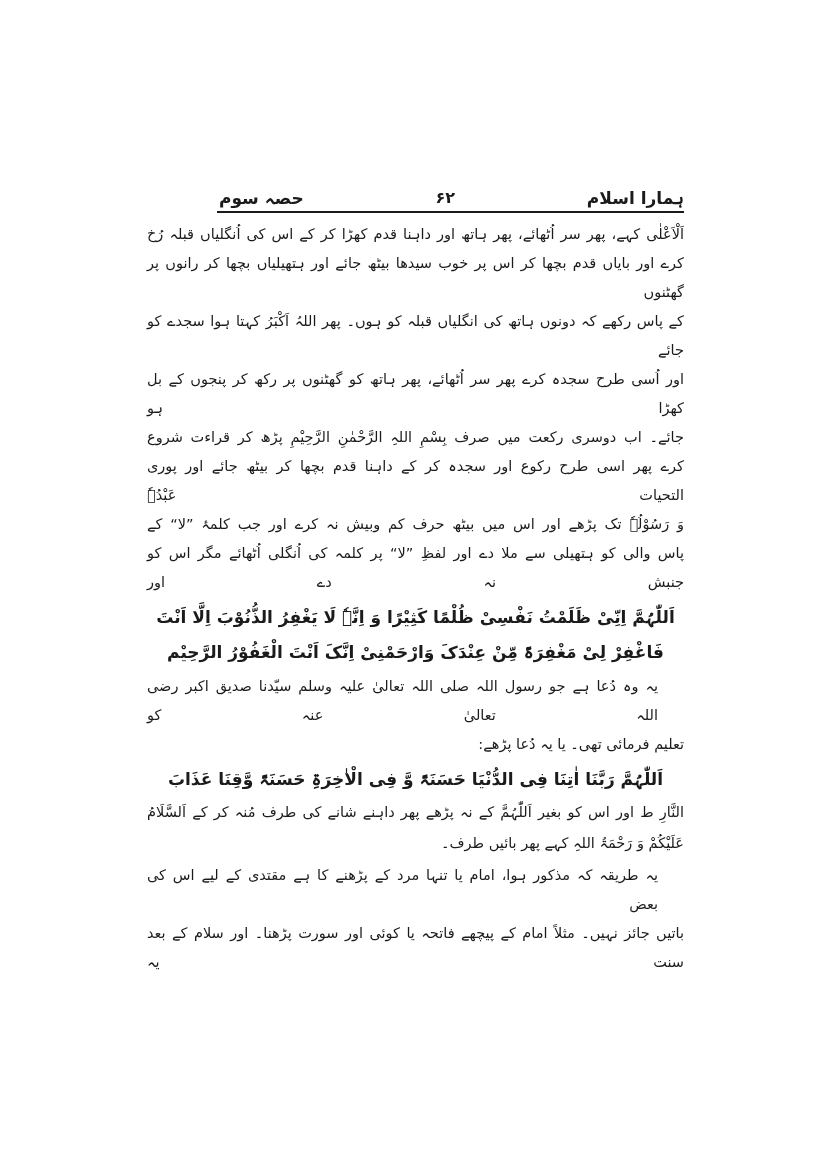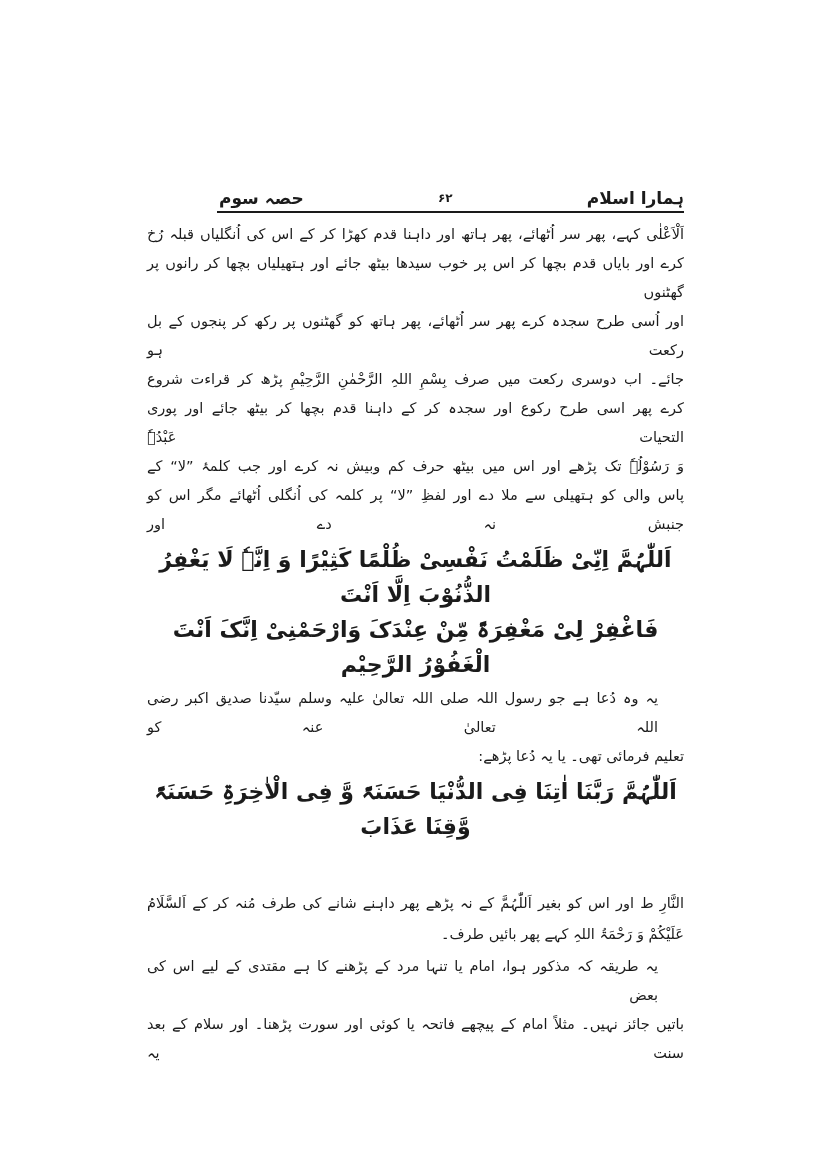--- a/index.html
+++ b/index.html
@@ -23,21 +23,21 @@
   .header-row {
     display: flex;
     justify-content: space-between;
     align-items: flex-end;
     direction: ltr;
     font-weight: bold;
     font-size: 17px;
     line-height: 24px;
   }
   .header-section { margin-left: 72px; }
-  .header-number { letter-spacing: 1px; font-size: 12px; }
+  .header-number { letter-spacing: 1px; font-size: 16px; }
   .header-title { }
   .header-rule {
     margin-left: 70px;
     margin-top: 1px;
     border-bottom: 2px solid #1a1a1a;
   }
   
   .body-text {
     direction: rtl;
     margin-top: 7px;
@@ -51,30 +51,29 @@
   }
   .end {
     line-height: 29px;
     text-align: right;
     text-align-last: right;
   }
   .ind { padding-right: 26px; }
   .dua-block { margin: 3px 0 2px 0; }
   .dua {
     font-weight: bold;
-    font-size: 22px;
+    font-size: 17px;
     line-height: 35px;
     text-align: center;
     text-align-last: center;
   }
   .mixed1 {
     line-height: 31px;
     text-align: justify;
     text-align-last: justify;
-    margin-top: 44px;
   }
   .mixed2 {
     line-height: 31px;
     text-align: right;
   }
 </style>
 </head>
 <body>
 
 <div class="page">
@@ -85,21 +84,22 @@
       <span class="header-number">۶۲</span>
       <span class="header-title">ہمارا اسلام</span>
     </div>
     <div class="header-rule"></div>
 
     <div class="body-text">
 
       <div>
         <div class="l">اَلْاَعْلٰی کہے، پھر سر اُٹھائے، پھر ہاتھ اور داہنا قدم کھڑا کر کے اس کی اُنگلیاں قبلہ رُخ</div>
         <div class="l">کرے اور بایاں قدم بچھا کر اس پر خوب سیدھا بیٹھ جائے اور ہتھیلیاں بچھا کر رانوں پر گھٹنوں</div>
-        <div class="l">اور اُسی طرح سجدہ کرے پھر سر اُٹھائے، پھر ہاتھ کو گھٹنوں پر رکھ کر پنجوں کے بل رکعت ہو</div>
+        <div class="l">کے پاس رکھے کہ دونوں ہاتھ کی انگلیاں قبلہ کو ہوں۔ پھر اللہُ اَکْبَرُ کہتا ہوا سجدے کو جائے</div>
+        <div class="l">اور اُسی طرح سجدہ کرے پھر سر اُٹھائے، پھر ہاتھ کو گھٹنوں پر رکھ کر پنجوں کے بل کھڑا ہو</div>
         <div class="l">جائے۔ اب دوسری رکعت میں صرف بِسْمِ اللہِ الرَّحْمٰنِ الرَّحِیْمِ پڑھ کر قراءت شروع</div>
         <div class="l">کرے پھر اسی طرح رکوع اور سجدہ کر کے داہنا قدم بچھا کر بیٹھ جائے اور پوری التحیات عَبْدُہٗ</div>
         <div class="l">وَ رَسُوْلُہٗ تک پڑھے اور اس میں بیٹھ حرف کم وبیش نہ کرے اور جب کلمۂ ”لا“ کے</div>
         <div class="l">پاس والی کو ہتھیلی سے ملا دے اور لفظِ ”لا“ پر کلمہ کی اُنگلی اُٹھائے مگر اس کو جنبش نہ دے اور</div>
       </div>
 
       <div>
       </div>
 
       <div class="dua-block">

